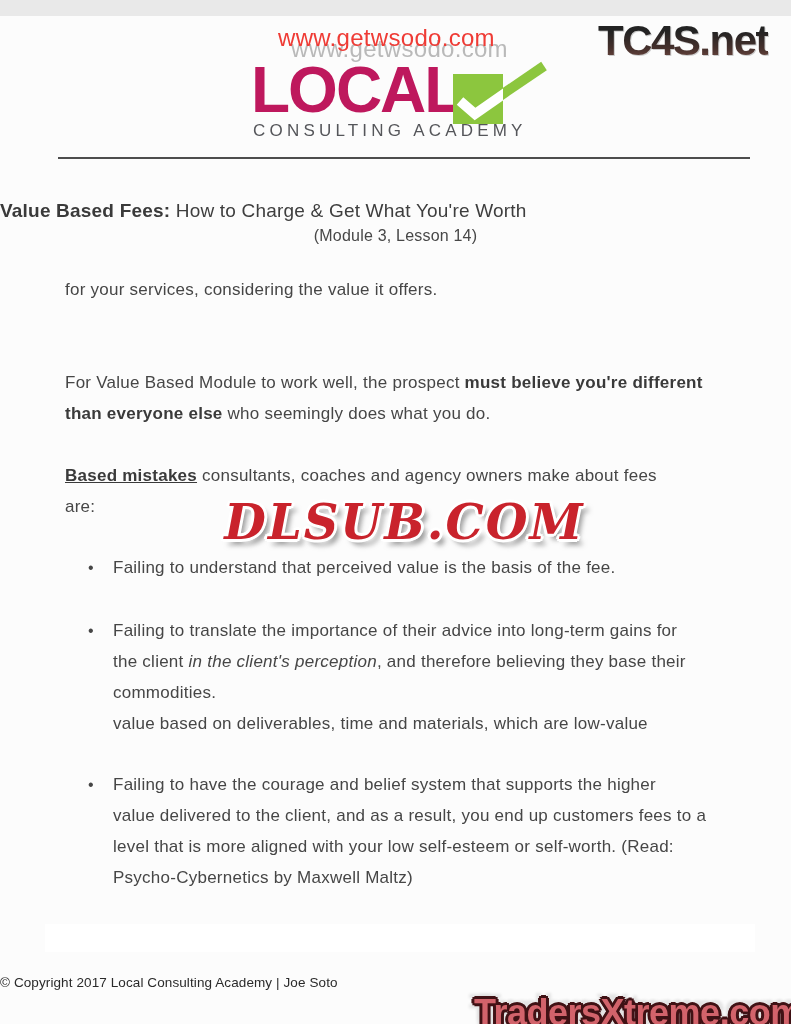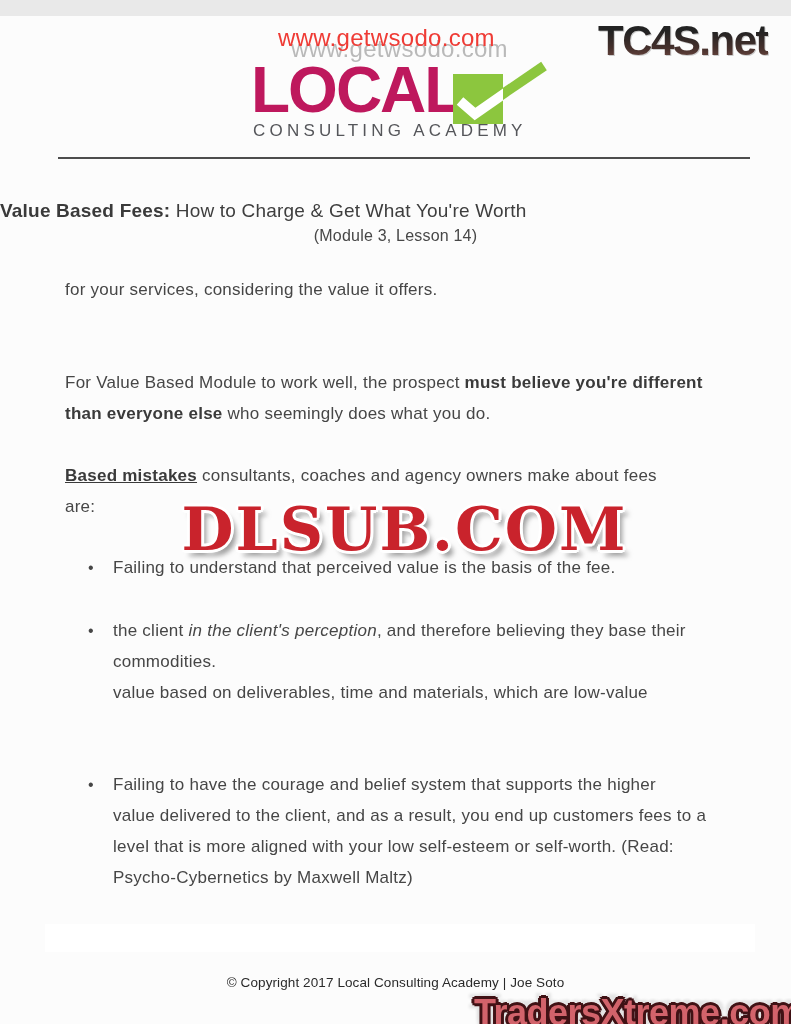--- a/index.html
+++ b/index.html
@@ -69,33 +69,34 @@
   .bullet{left:88px;display:flex;}
   .bullet .dot{width:25px;flex:0 0 25px;font-size:16px;}
   .b1{top:536px;}
   .b2{top:599px;}
   .b3{top:753px;}
   
   .dlsub{
     position:absolute;top:478px;left:0;right:0;text-align:center;
     padding-left:18px;
     font-family:"DejaVu Serif", serif;font-weight:bold;
-    font-size:60px;letter-spacing:2px;color:#c9232c;
+    font-size:48px;letter-spacing:2px;color:#c9232c;
     text-shadow:
       -2px -2px 0 #fff, 2px -2px 0 #fff, -2px 2px 0 #fff, 2px 2px 0 #fff,
       0 -3px 0 #fff, 0 3px 0 #fff, -3px 0 0 #fff, 3px 0 0 #fff,
       5px 6px 5px rgba(125,125,125,.75);
+    font-style: italic;
   }
   
   .band{
     position:absolute;top:908px;left:45px;width:710px;height:28px;
     background:#ffffff;
   }
   .copyright{
-    position:absolute;top:959px;left:0;right:0;text-align:center;
+    position:absolute;top:959px;left:0;right:0;
     font-size:13.5px;color:#2a2a2a;letter-spacing:.1px;
   }
   .traders{
     position:absolute;top:976px;left:474px;
     font-size:36px;font-weight:bold;letter-spacing:-.5px;
     color:#d2636b;
     text-shadow:
       -2px -2px 0 #401215, 2px -2px 0 #401215, -2px 2px 0 #401215, 2px 2px 0 #401215,
       0 3px 0 #401215, 0 -3px 0 #401215, 3px 0 0 #401215, -3px 0 0 #401215,
       -5px -5px 3px #e3e3e3, 5px -5px 3px #e3e3e3, -5px 5px 3px #e3e3e3, 5px 5px 3px #e3e3e3;
@@ -152,20 +153,21 @@
   <div class="bullet b1">
     <span class="dot">•</span>
     <div>
       <div class="line">Failing to understand that perceived value is the basis of the fee.</div>
     </div>
   </div>
 
   <div class="bullet b2">
     <span class="dot">•</span>
     <div>
+      <div class="line">Failing to translate the importance of their advice into long-term gains for</div>
       <div class="line"><span>the client </span><span class="i">in the client's perception</span><span>, and therefore believing they base their</span></div>
       <div class="line">commodities.</div>
       <div class="line">value based on deliverables, time and materials, which are low-value</div>
     </div>
   </div>
 
   <div class="bullet b3">
     <span class="dot">•</span>
     <div>
       <div class="line">Failing to have the courage and belief system that supports the higher</div>

